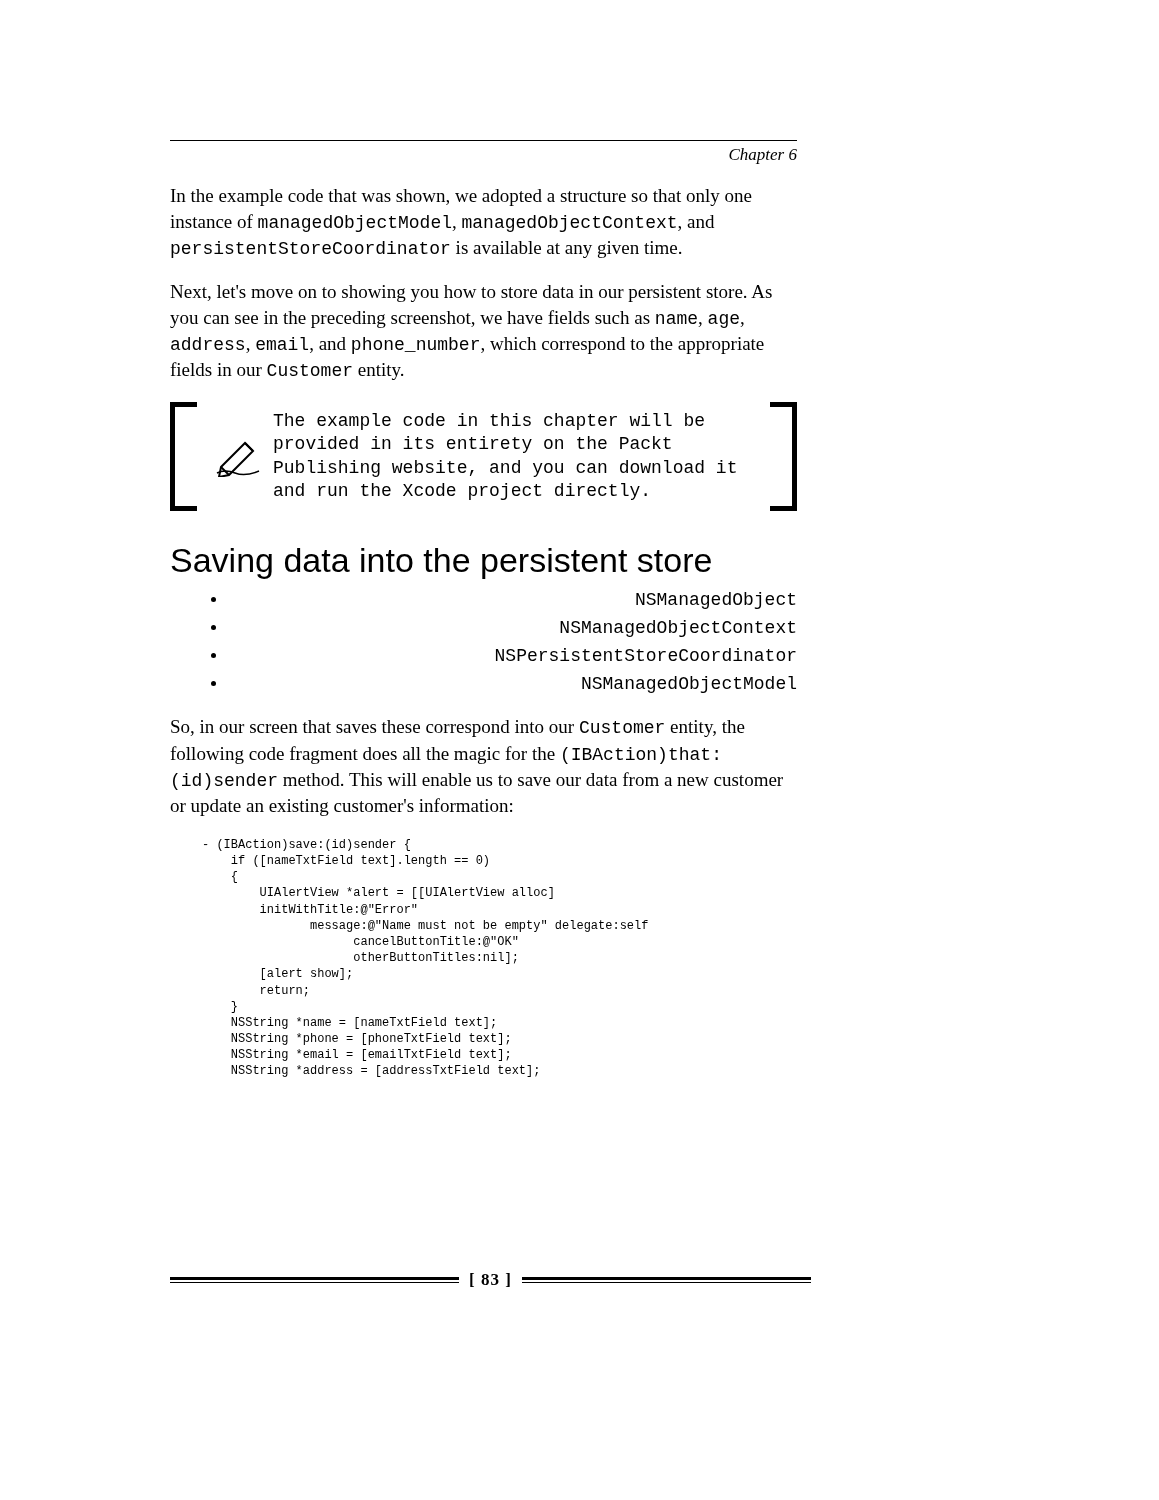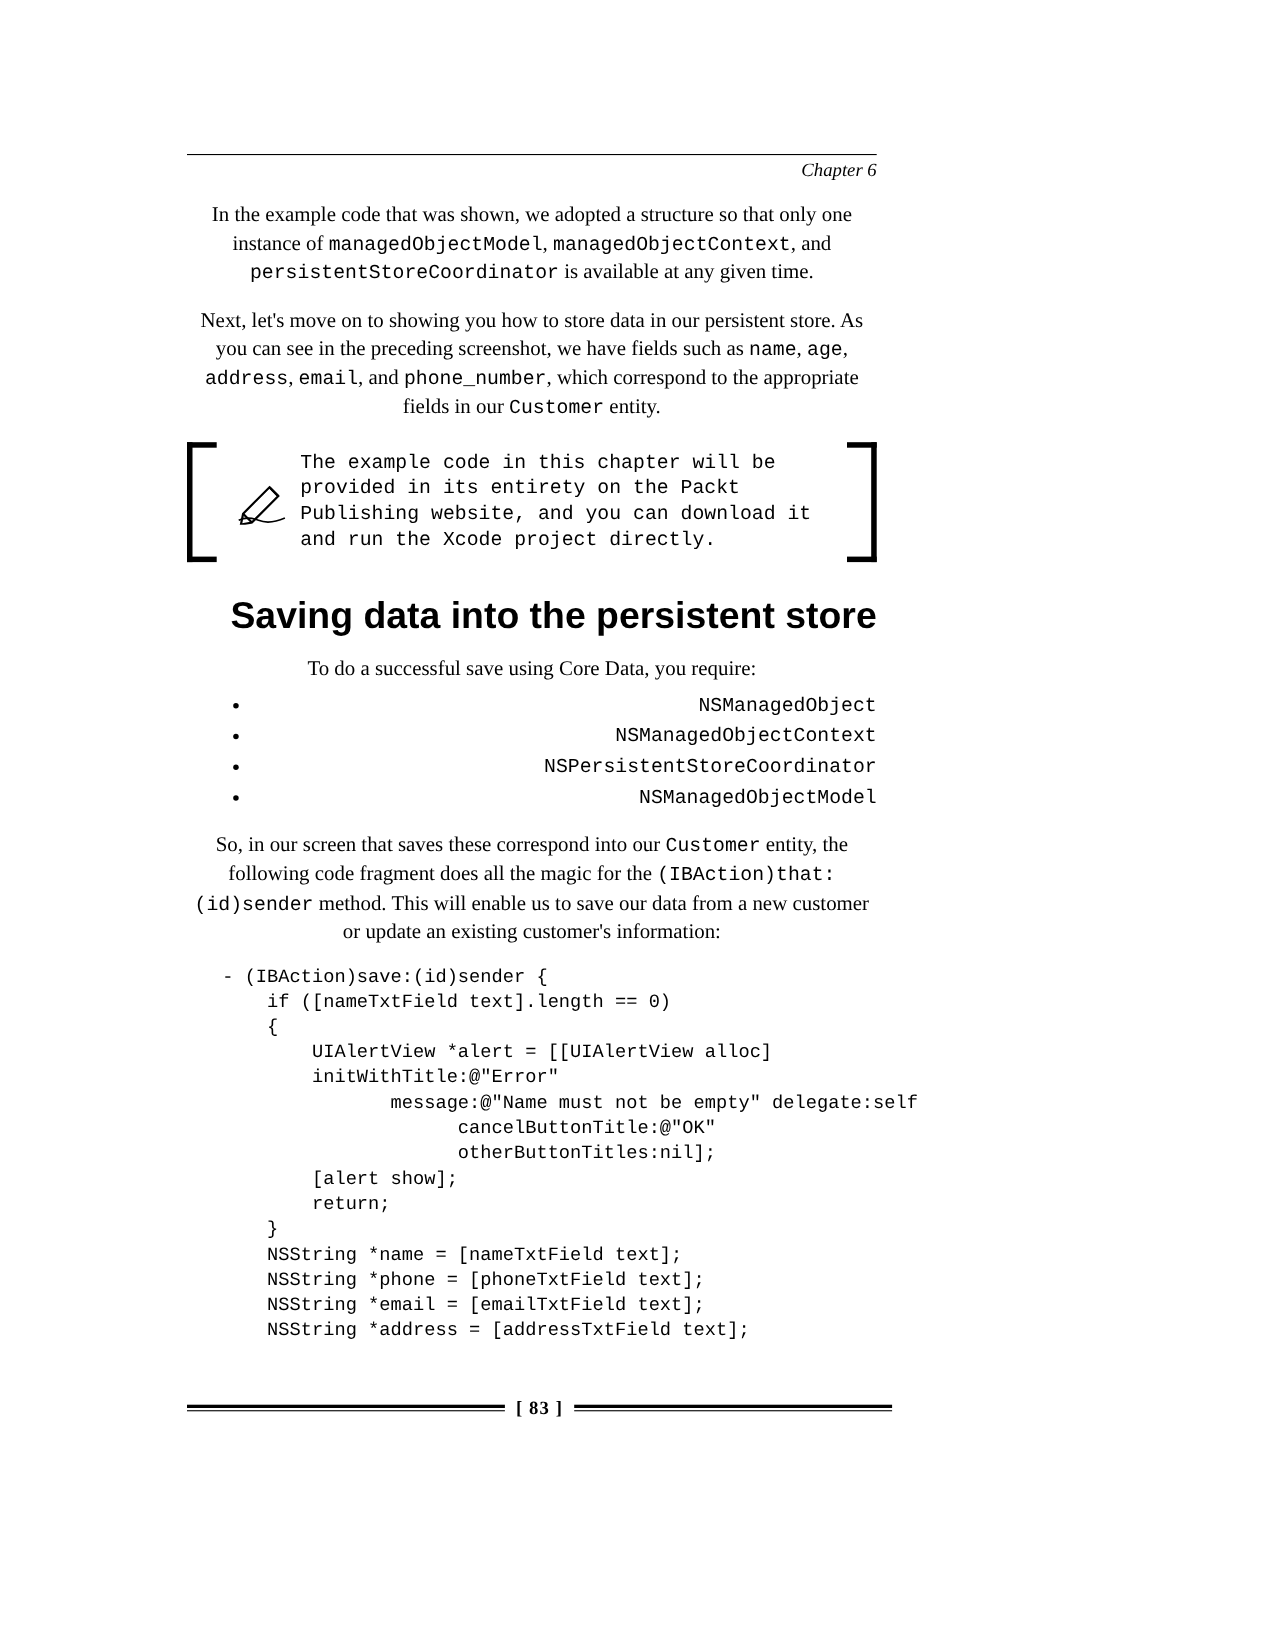--- a/index.html
+++ b/index.html
@@ -23,21 +23,20 @@
   .chapter-label {
     text-align: right;
     font-style: italic;
     font-size: 17px;
     margin-bottom: 18px;
   }
   .body-text {
     font-size: 19px;
     line-height: 1.35;
     margin: 16px 0 18px 0;
-    text-align: center;
   }
   .mono {
     font-family: "Courier New", Courier, monospace;
     font-size: 18px;
   }
   .note-box {
     display: flex;
     align-items: stretch;
     margin: 14px 0 30px 0;
   }
@@ -69,39 +68,38 @@
     justify-content: center;
   }
   .note-text {
     font-size: 18px;
     line-height: 1.3;
     padding-left: 6px;
     font-family: Liberation Mono, monospace;
   }
   h2.section-heading {
     font-family: Arial, Helvetica, sans-serif;
-    font-weight: 700;
+    font-weight: 400;
     font-size: 34px;
     margin: 26px 0 6px 0;
-    text-align: right;
   }
   ul.req-list {
     margin: 4px 0 16px 0;
     padding-left: 58px;
   }
   ul.req-list li {
     font-family: "Courier New", Courier, monospace;
     font-size: 18px;
     padding: 4px 0;
     list-style: disc;
     text-align: right;
   }
   pre.code {
     font-family: "Courier New", Courier, monospace;
-    font-size: 17px;
+    font-size: 12px;
     line-height: 1.35;
     white-space: pre;
     margin: 6px 0 0 0;
     padding-left: 32px;
   }
   .footer {
     position: absolute;
     left: 170px;
     right: 156px;
     top: 1270px;
@@ -148,21 +146,20 @@
           <path d="M30 6 L38 14" fill="none" stroke="#000" stroke-width="2"></path>
           <path d="M2 36 Q10 32 20 36 Q30 40 44 34" fill="none" stroke="#000" stroke-width="1.5"></path>
         </svg>
       </div>
       <div class="note-text">The example code in this chapter will be provided in its entirety on the Packt Publishing website, and you can download it and run the Xcode project directly.</div>
     </div>
     <div class="bracket right"></div>
   </div>
 
   <h2 class="section-heading">Saving data into the persistent store</h2>
-  <p class="body-text" style="margin-bottom:6px">To do a successful save using Core Data, you require:</p>
 
   <ul class="req-list">
     <li>NSManagedObject</li>
     <li>NSManagedObjectContext</li>
     <li>NSPersistentStoreCoordinator</li>
     <li>NSManagedObjectModel</li>
   </ul>
 
   <p class="body-text">
     <span>So, in our screen that saves these correspond into our </span><span class="mono">Customer</span><span> entity, the following code fragment does all the magic for the </span><span class="mono">(IBAction)that:(id)sender</span><span> method. This will enable us to save our data from a new customer or update an existing customer's information:</span>

